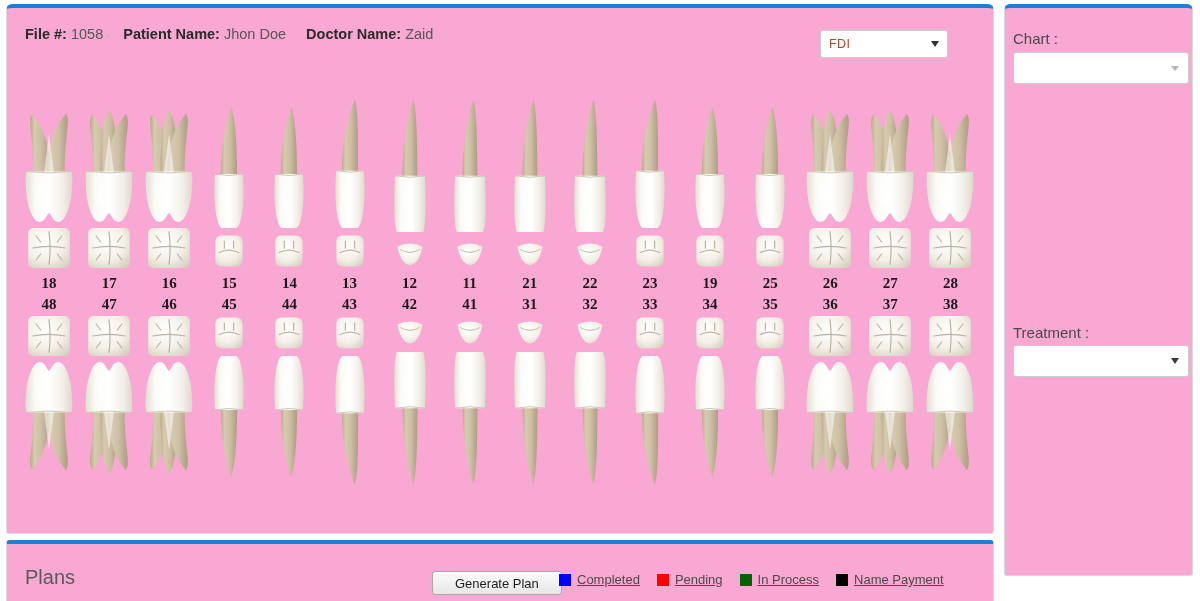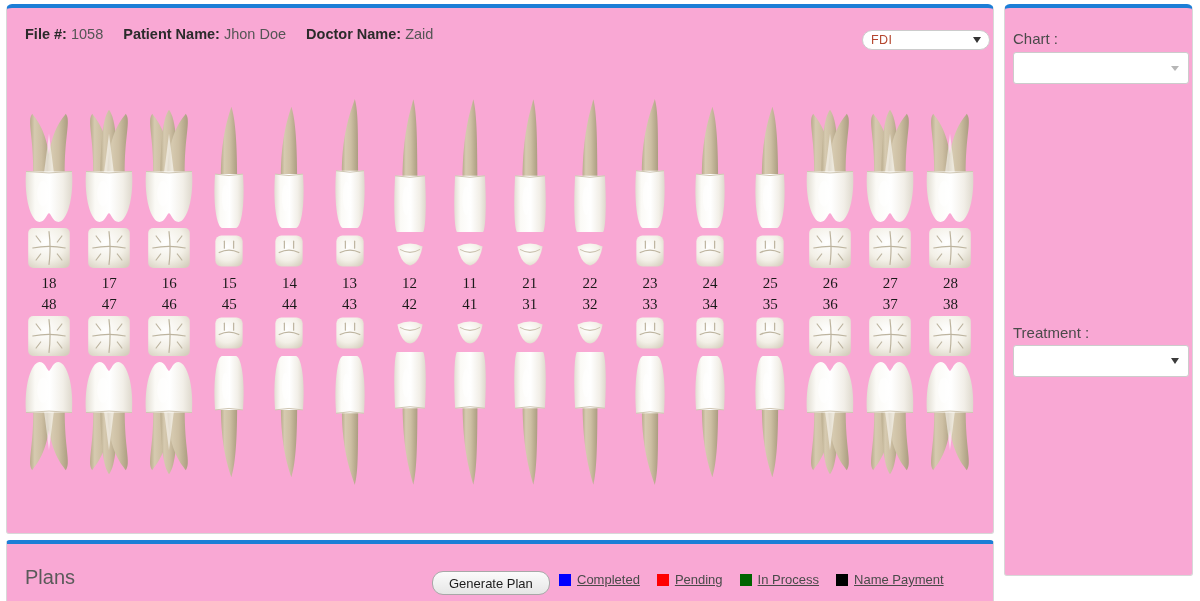--- a/index.html
+++ b/index.html
@@ -28,23 +28,23 @@
   #patient-header {
     position: absolute; left: 18px; top: 18px;
     font-size: 14.5px; color: #4a4a4a; white-space: nowrap;
   }
   #patient-header .lbl { font-weight: bold; color: #2b2b2b; }
   #patient-header .val { color: #555; }
   #patient-header .grp { margin-right: 16px; }
 
   
   #notation-select {
-    position: absolute; left: 855px; top: 22px;
-    width: 128px; height: 20px;
-    background: #fff; border: 1px solid #ccc; border-radius: 12px;
+    position: absolute; left: 813px; top: 22px;
+    width: 128px; height: 28px;
+    background: #fff; border: 1px solid #ccc; border-radius: 3px;
     display: flex; align-items: center; padding: 0 8px;
   }
   #notation-select .sel-val {
     flex: 1; font-size: 12.5px; color: #b4462e; letter-spacing: .4px;
   }
   .caret-sm {
     width: 0; height: 0;
     border-left: 4px solid transparent; border-right: 4px solid transparent;
     border-top: 6px solid #333;
   }
@@ -60,37 +60,37 @@
     width: 60.1px; display: flex; flex-direction: column; align-items: center;
     cursor: pointer;
   }
   #lower-row .tooth-cell { flex-direction: column; }
   .tooth-svg { display: block; }
 
   
   .num-strip {
     position: absolute; left: 0; width: 962px; display: flex;
     font-family: "Liberation Serif", serif;
-    font-size: 15px; font-weight: normal; color: #1a1a1a; align-items: flex-end;
+    font-size: 15px; font-weight: bold; color: #1a1a1a; align-items: flex-end;
   }
   #upper-nums { top: 207px; }
   #lower-nums { top: 228px; }
   .num-cell { width: 60.1px; text-align: center; cursor: pointer; }
 
   
   #plans-title {
     position: absolute; left: 18px; top: 22px;
     font-size: 20px; color: #5a5a5a; font-weight: normal;
   }
   #generate-plan-btn {
     position: absolute; left: 425px; top: 27px;
-    height: 24px; padding: 0 16px;
+    height: 24px; padding: 0 22px;
     font-family: "Liberation Sans", sans-serif; font-size: 13px; color: #1b1b1b;
     background: linear-gradient(#fbfbfb, #e6e6e6);
-    border: 1px solid #a8a8a8; border-radius: 11px; cursor: pointer;
+    border: 1px solid #a8a8a8; border-radius: 3px; cursor: pointer;
   }
   #legend {
     position: absolute; left: 552px; top: 28px;
     display: flex; align-items: center; gap: 17px;
   }
   .legend-item { display: flex; align-items: center; gap: 6px; }
   .legend-swatch { width: 12px; height: 12px; display: block; }
   .legend-label { font-size: 13px; color: #4a4a4a; white-space: nowrap; text-decoration: underline; }
 
   
@@ -1200,21 +1200,21 @@
           <div class="num-cell">17</div>
           <div class="num-cell">16</div>
           <div class="num-cell">15</div>
           <div class="num-cell">14</div>
           <div class="num-cell">13</div>
           <div class="num-cell">12</div>
           <div class="num-cell">11</div>
           <div class="num-cell">21</div>
           <div class="num-cell">22</div>
           <div class="num-cell">23</div>
-          <div class="num-cell">24</div>
+          <div class="num-cell">19</div>
           <div class="num-cell">25</div>
           <div class="num-cell">26</div>
           <div class="num-cell">27</div>
           <div class="num-cell">28</div>
         </div>
       <div class="num-strip" id="lower-nums">
           <div class="num-cell">48</div>
           <div class="num-cell">47</div>
           <div class="num-cell">46</div>
           <div class="num-cell">45</div>

